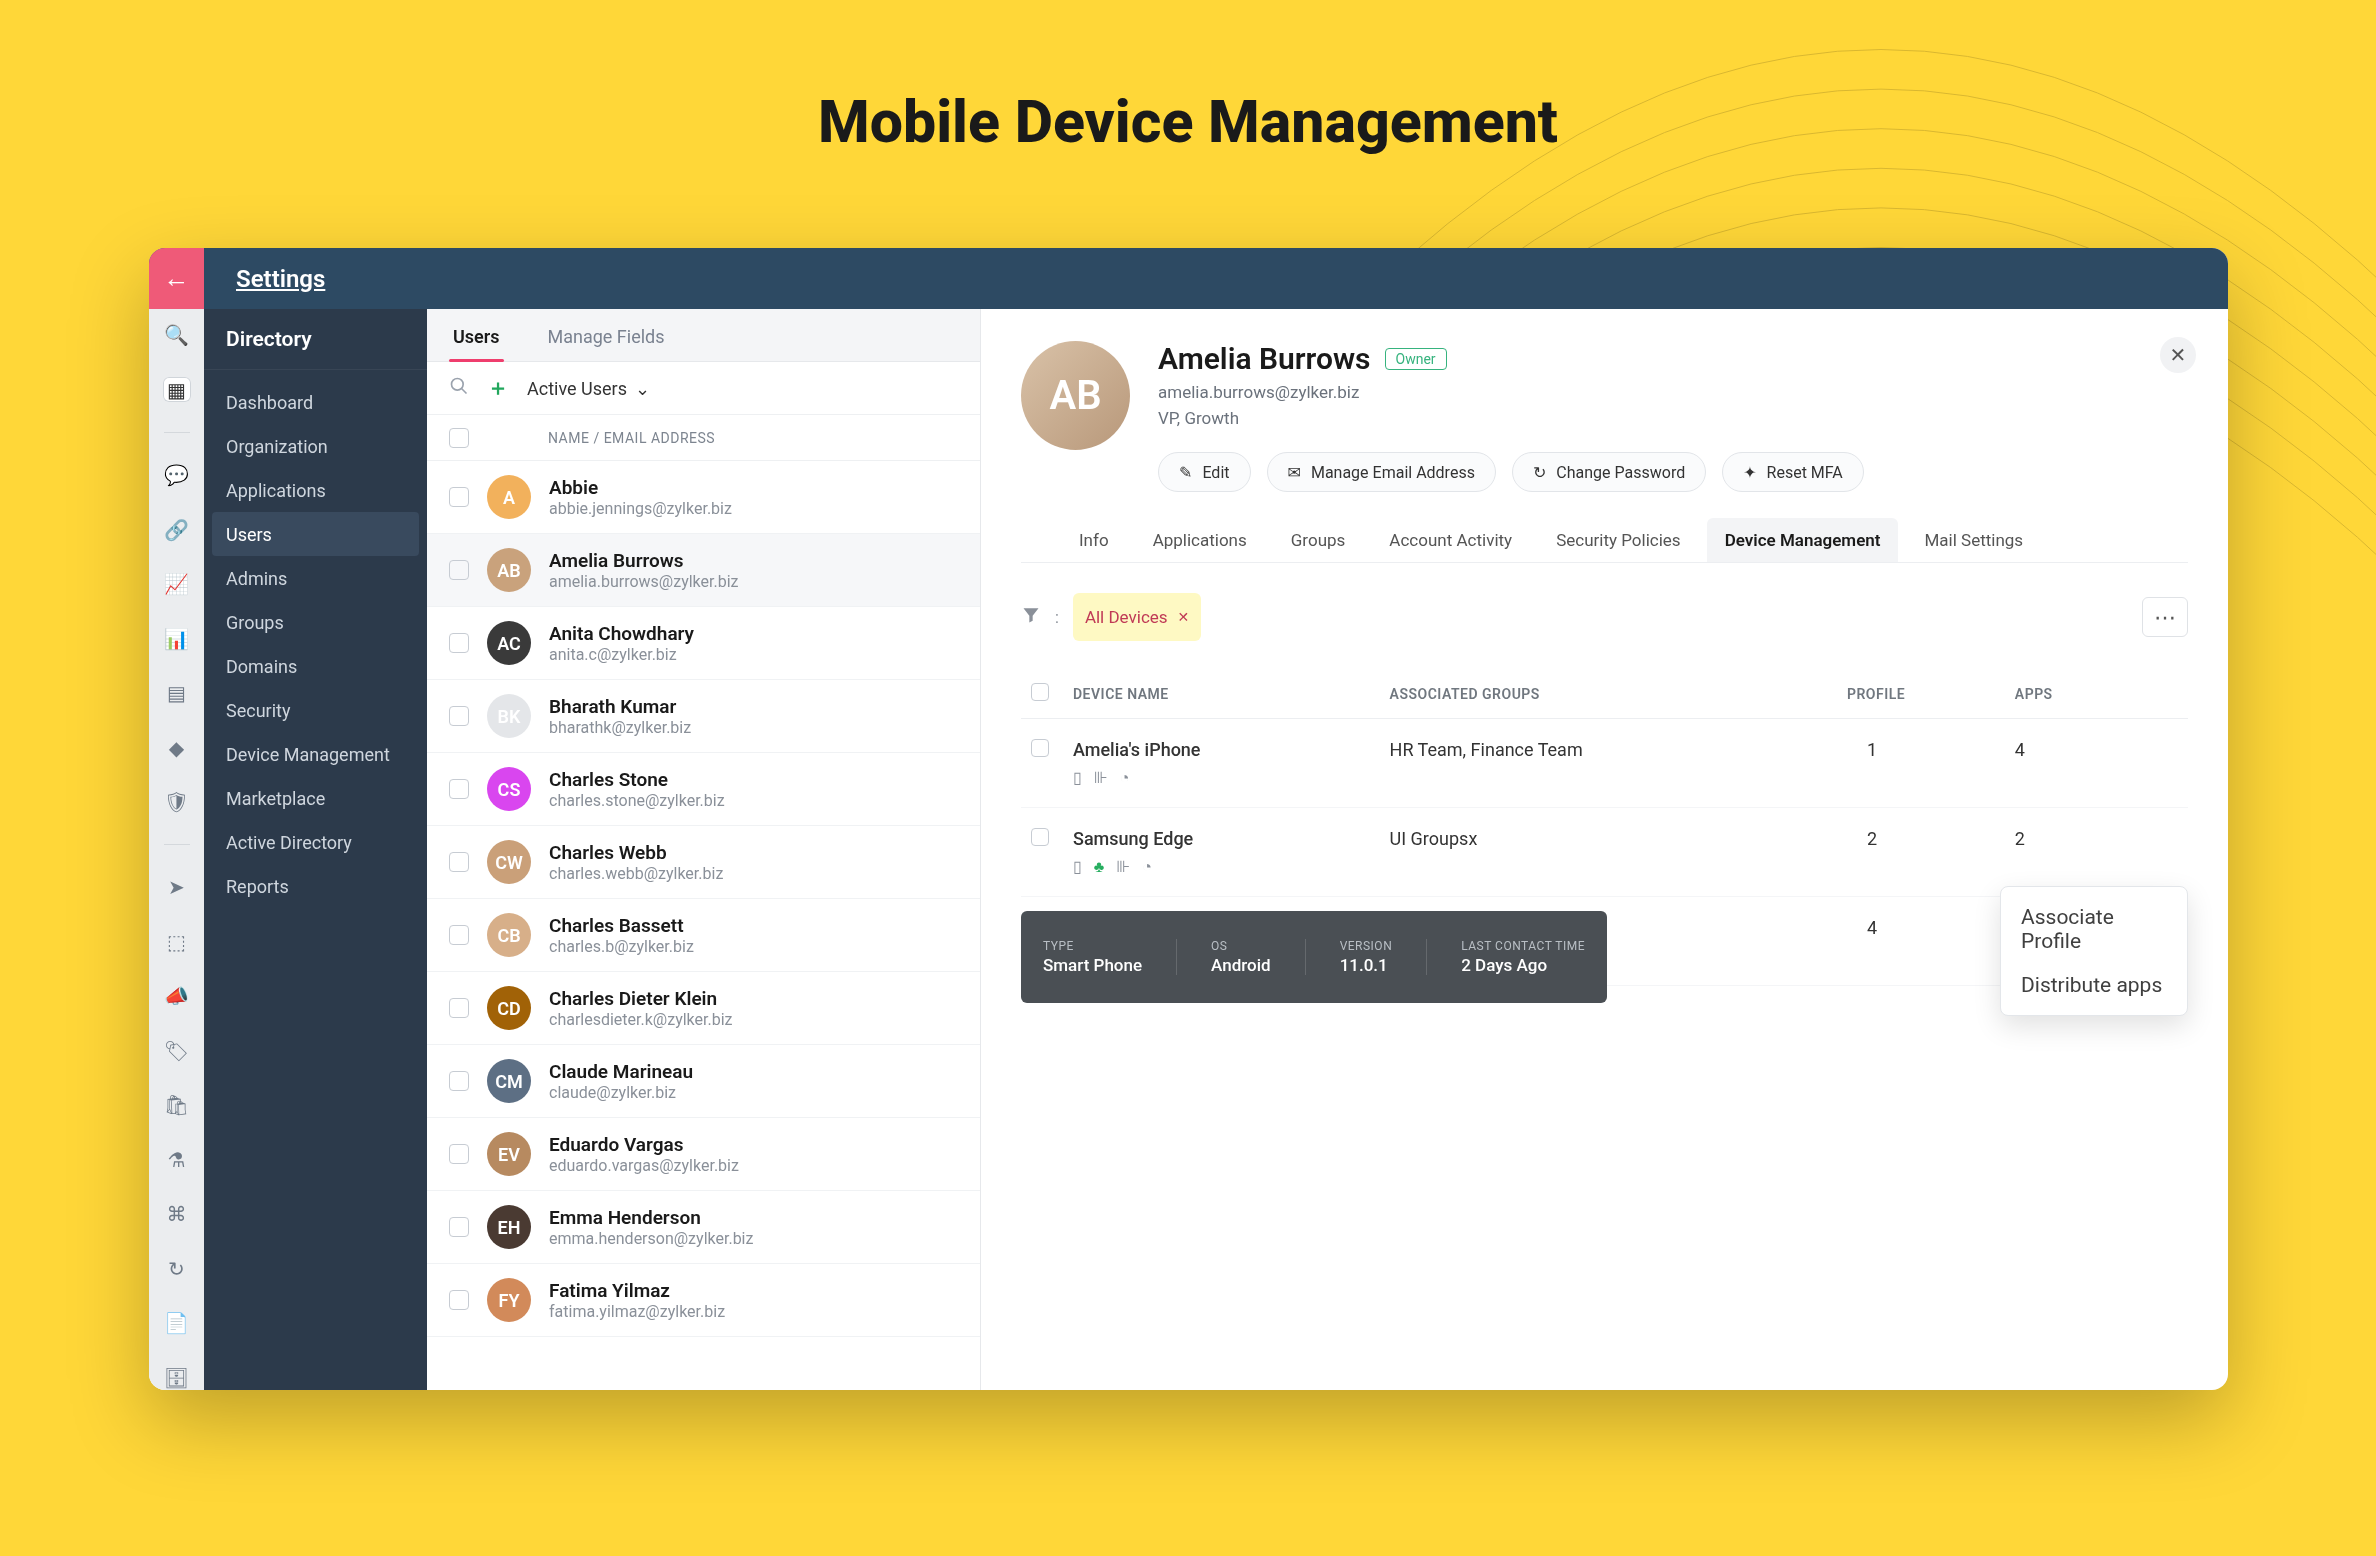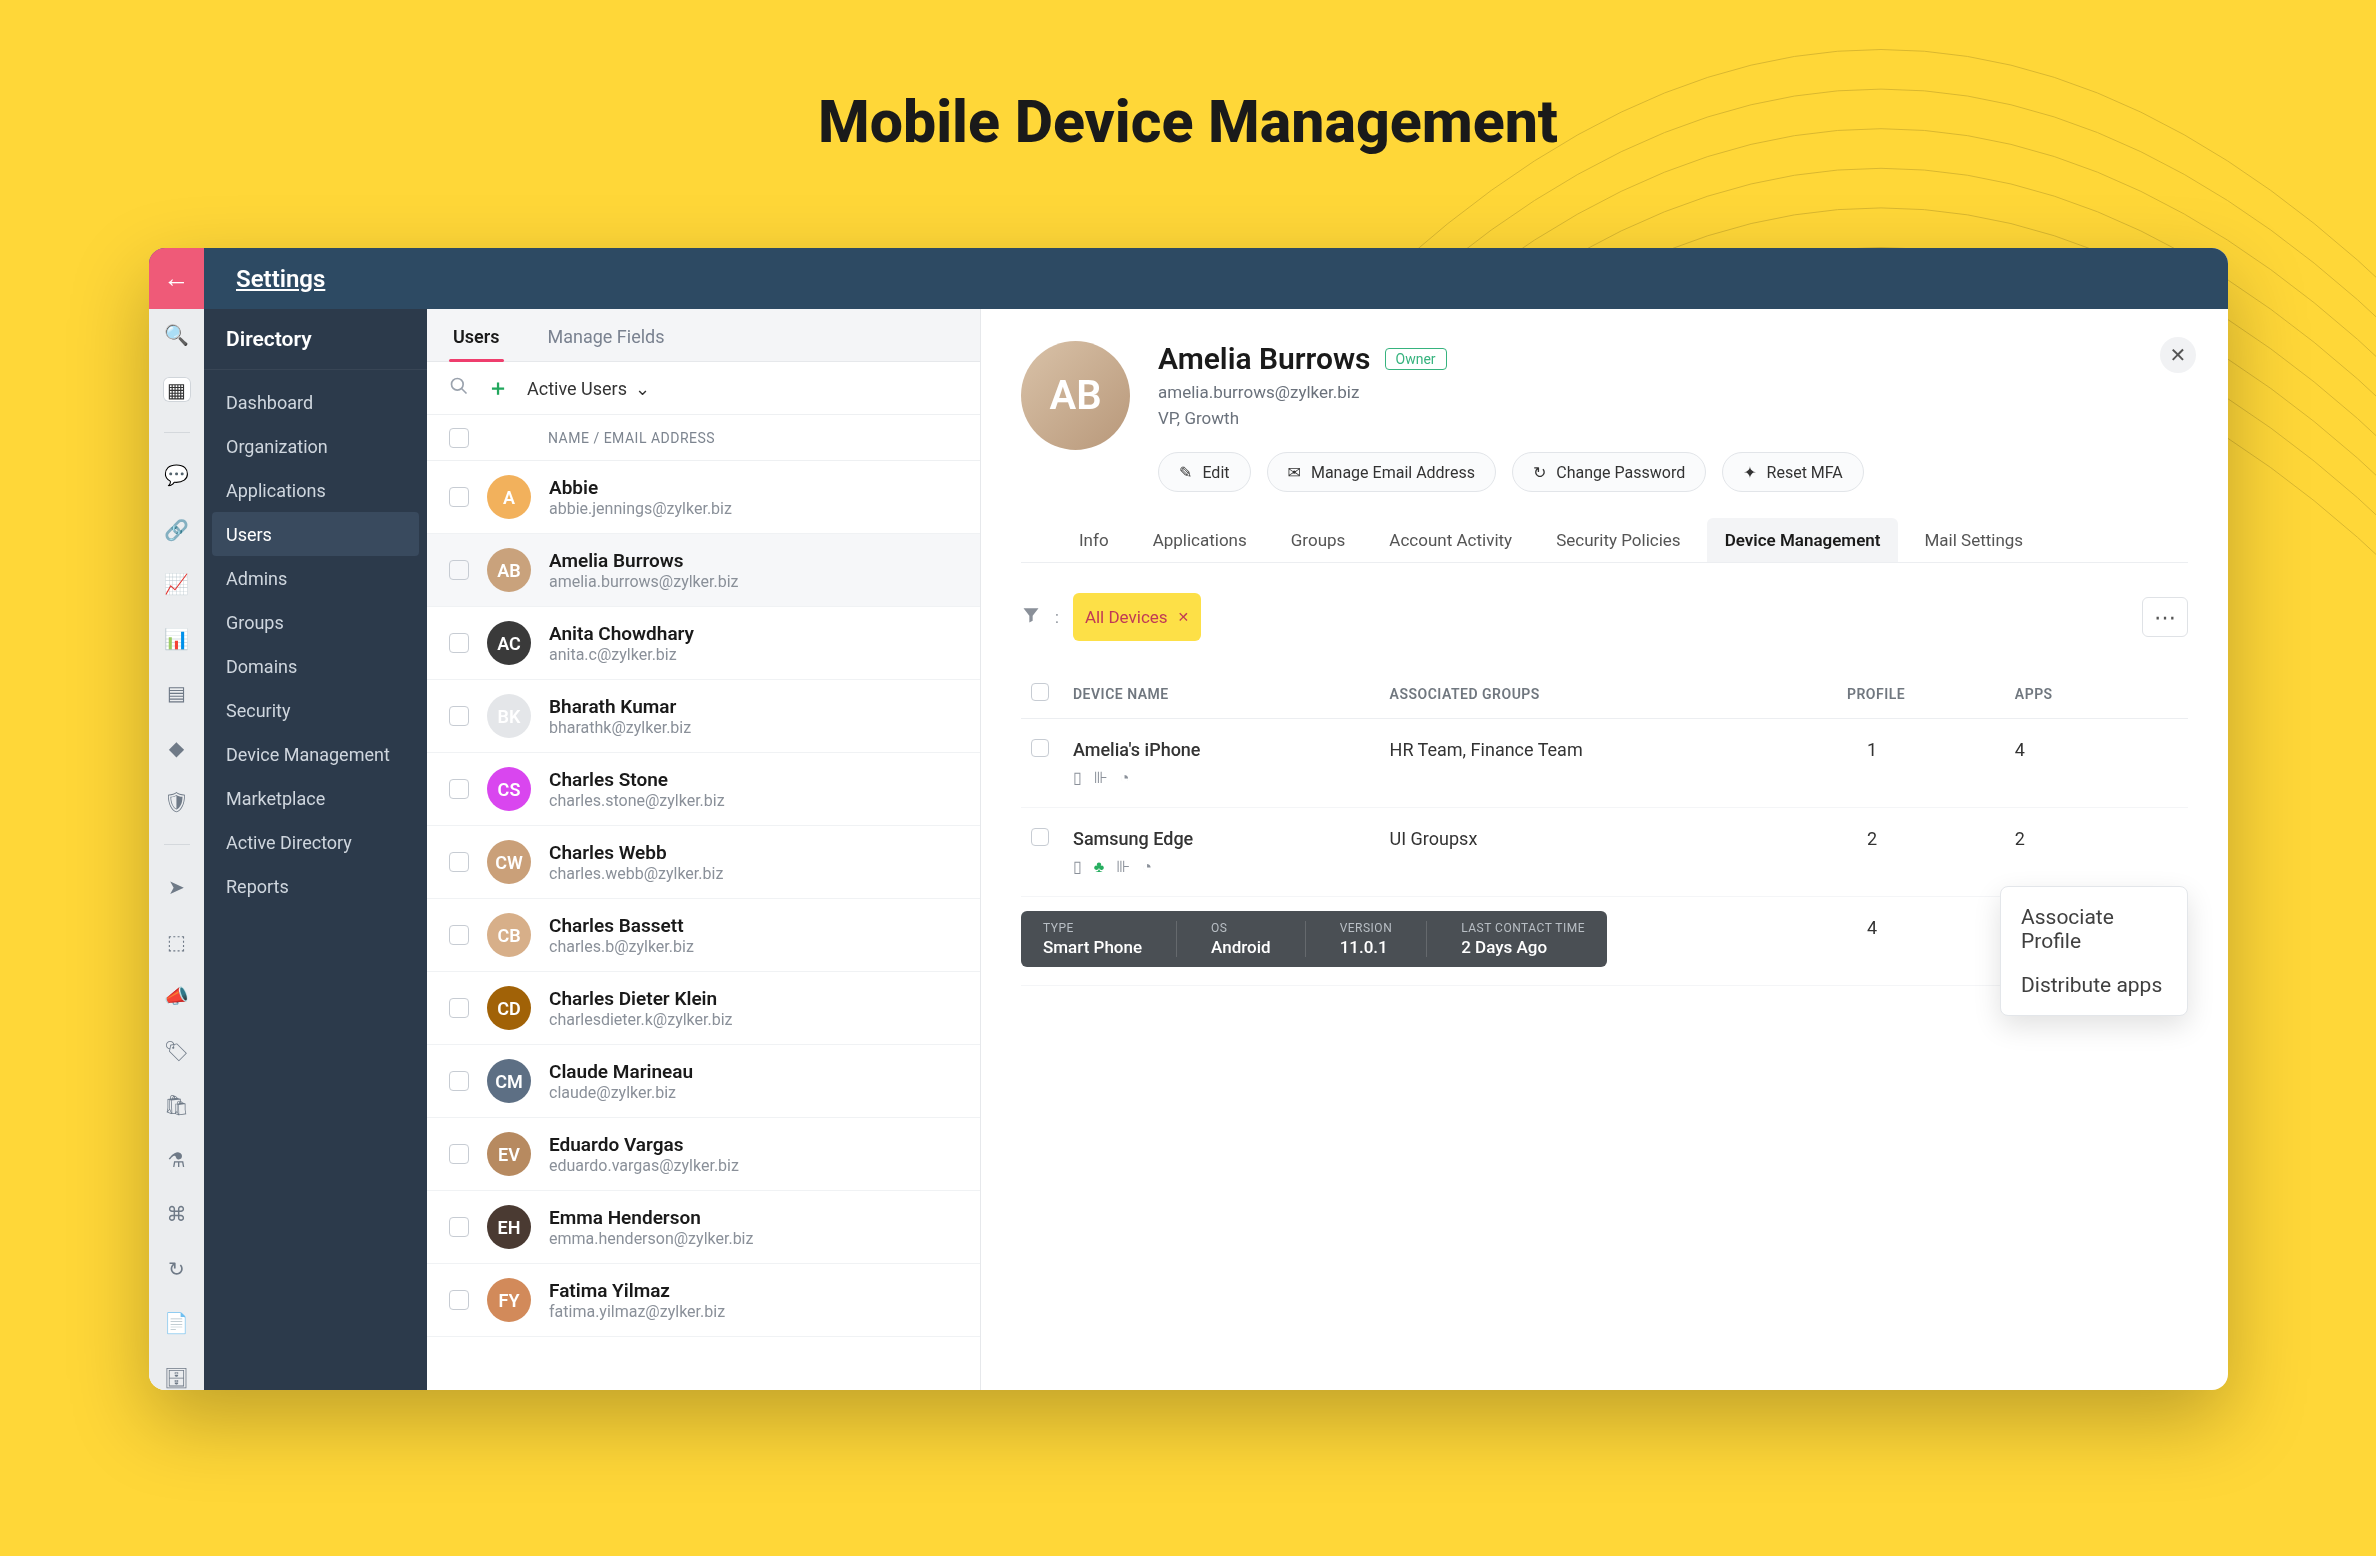--- a/index.html
+++ b/index.html
@@ -63,33 +63,33 @@
   .pemail,.ptitle{font-size:17px;color:#6b727c;}
   .actions{display:flex;gap:16px;margin-top:18px;flex-wrap:wrap;}
   .pill{height:40px;border:1px solid #e2e5e9;background:#fafbfc;border-radius:20px;padding:0 20px;display:flex;align-items:center;gap:10px;font-size:16px;color:#333;cursor:pointer;}
   .detail-tabs{display:flex;gap:8px;padding:26px 40px 0 40px;border-bottom:1px solid #eceef1;}
   .dtab{font-size:17px;color:#555;padding:12px 18px;cursor:pointer;border-radius:6px 6px 0 0;}
   .dtab.active{background:#f3f4f6;color:#1a1a1a;font-weight:600;}
   .detail-body{flex:1;padding:30px 40px;position:relative;}
   .filter-row{display:flex;align-items:center;justify-content:space-between;}
   .chip-row{display:flex;align-items:center;gap:14px;}
   .funnel{color:#8a9099;font-size:20px;}
-  .chip{background:#fde047;color:#c03a56;padding:14px 12px;border-radius:6px;font-size:17px;display:flex;align-items:center;gap:10px;}
+  .chip{background:#fef9c3;color:#c03a56;padding:14px 12px;border-radius:6px;font-size:17px;display:flex;align-items:center;gap:10px;}
   .chip .x{font-size:14px;cursor:pointer;}
   .more-btn{width:46px;height:40px;border:1px solid #dfe2e6;border-radius:6px;display:flex;align-items:center;justify-content:center;font-size:22px;color:#555;cursor:pointer;background:#fff;}
   table.dev{width:100%;border-collapse:collapse;margin-top:28px;}
   table.dev th{text-align:left;font-size:14px;letter-spacing:0.5px;color:#70777f;font-weight:600;padding:14px 10px;border-bottom:1px solid #eceef1;}
   table.dev td{padding:20px 10px;vertical-align:top;font-size:18px;color:#333;border-bottom:1px solid #f4f5f7;}
   .dname{font-weight:500;}
   .dicons{margin-top:8px;display:flex;gap:12px;color:#8a9099;font-size:16px;align-items:center;}
   .dicons .grn{color:#27ae60;}
   .row-more{width:34px;height:34px;border-radius:50%;background:#f1f2f4;display:flex;align-items:center;justify-content:center;color:#555;font-size:18px;cursor:pointer;}
   .tooltip{
     position:absolute;left:40px;top:348px;background:#4a4f54;color:#e8eaec;border-radius:6px;
-    display:flex;padding:10px 22px;gap:34px;font-size:15px;
+    display:flex;padding:28px 22px;gap:34px;font-size:15px;
   }
   .tooltip .blk{display:flex;flex-direction:column;border-right:1px solid rgba(255,255,255,.15);padding-right:34px;}
   .tooltip .blk:last-child{border-right:none;padding-right:0;}
   .tooltip .lbl{font-size:12px;letter-spacing:0.5px;color:#b9bfc5;margin-bottom:2px;}
   .tooltip .val{font-size:17px;color:#fff;font-weight:500;}
   .ctx-menu{
     position:absolute;right:40px;top:323px;width:188px;background:#fff;border:1px solid #e3e6ea;border-radius:8px;
     box-shadow:0 10px 28px rgba(0,0,0,.12);padding:8px 0;
   }
   .ctx-menu div{padding:10px 20px;font-size:21px;color:#404040;cursor:pointer;}

